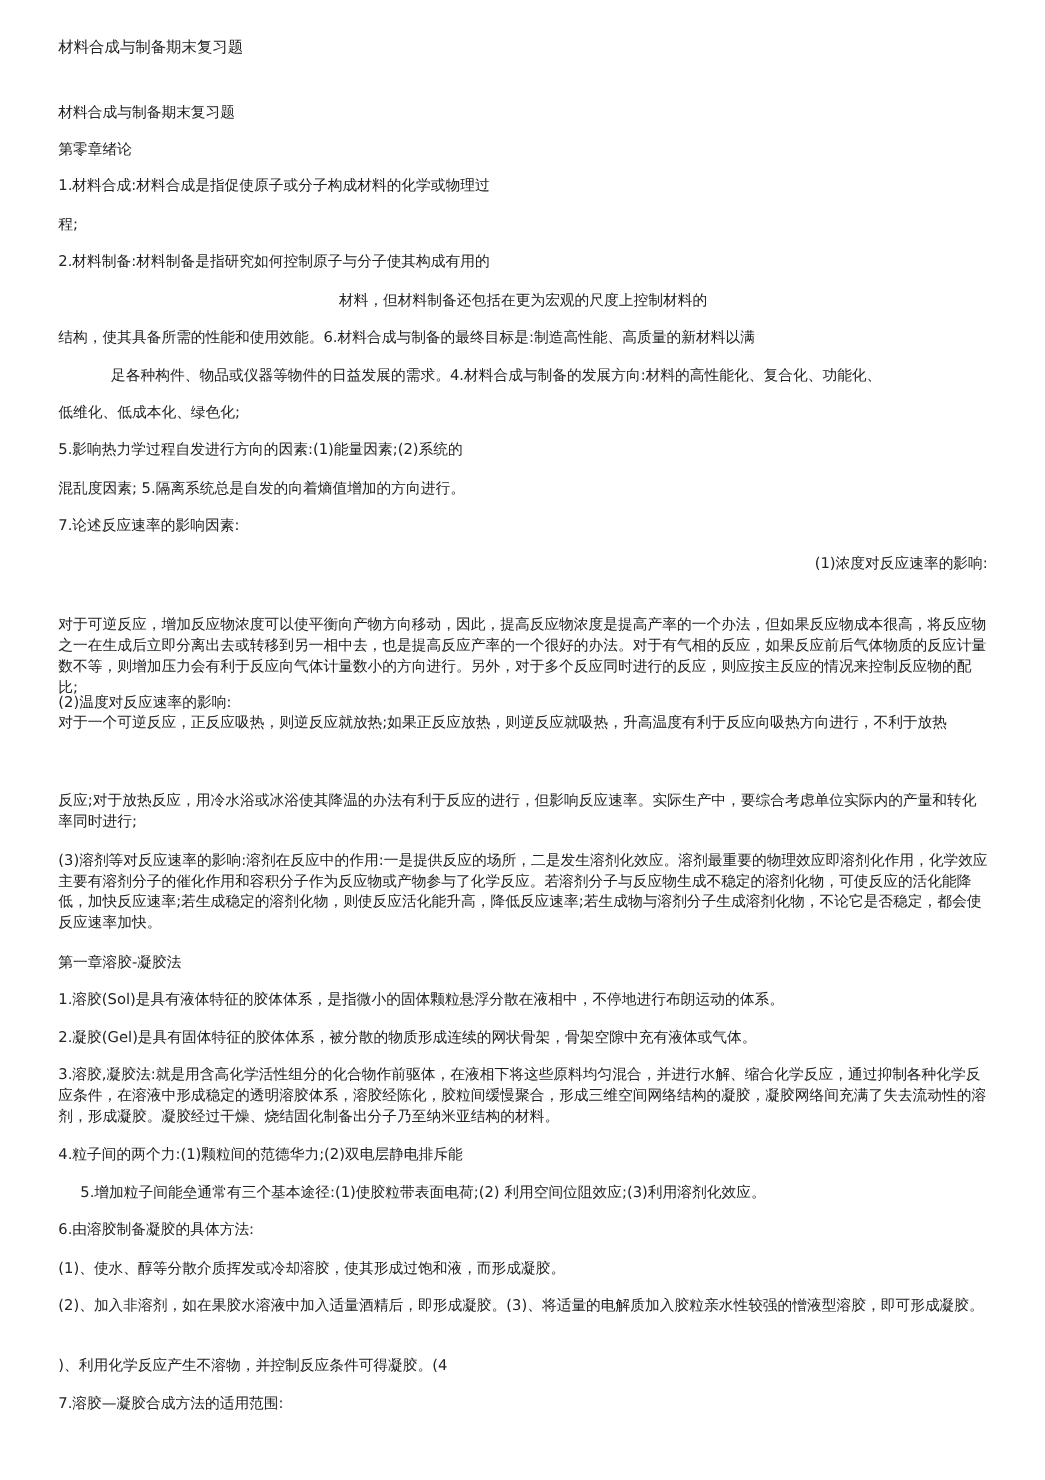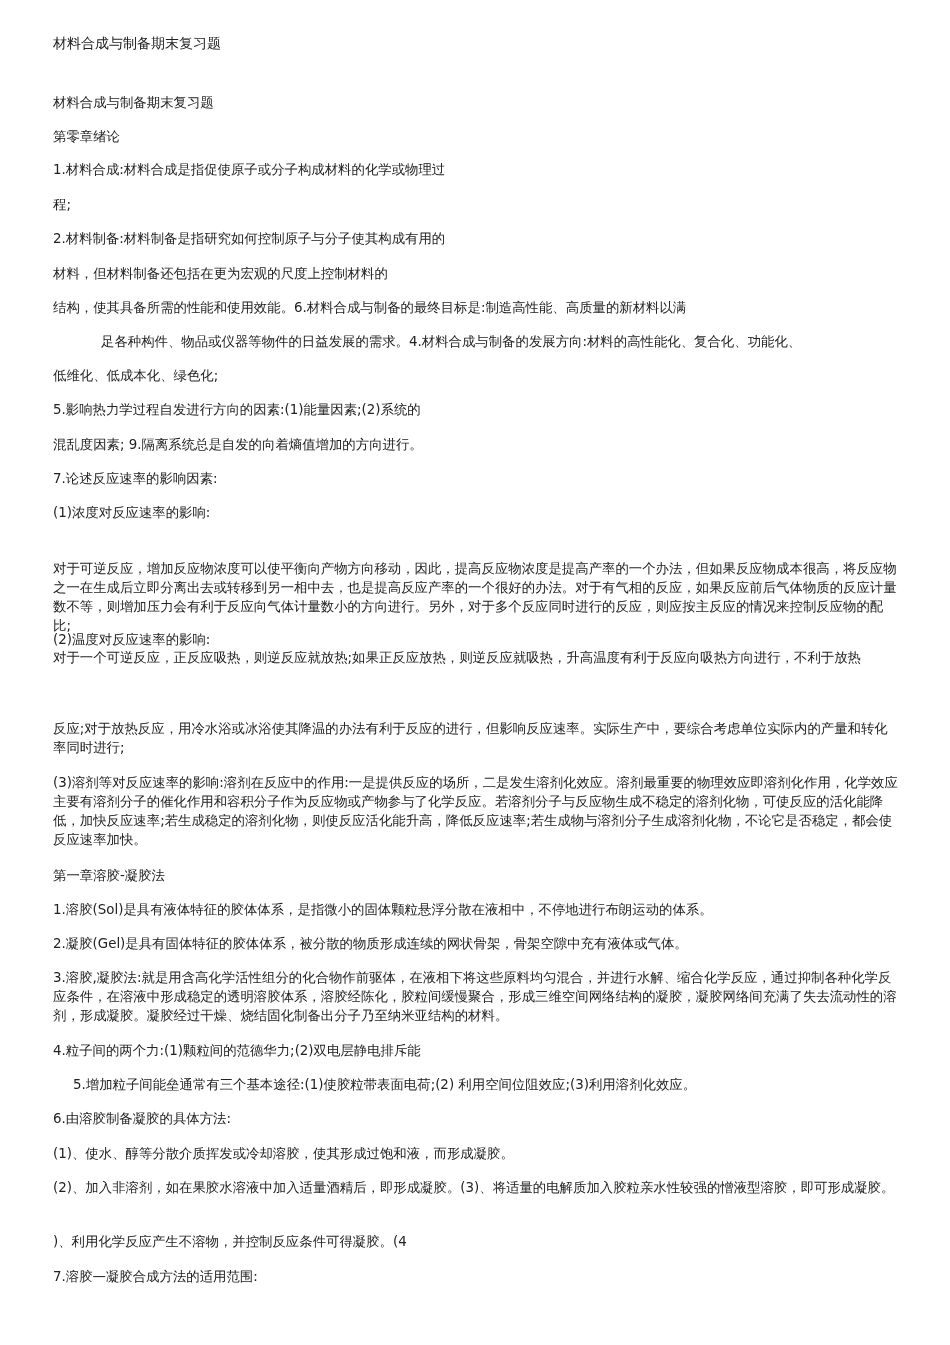--- a/index.html
+++ b/index.html
@@ -37,28 +37,28 @@
 <body>
 
 <div>
   <div class="doc-title">材料合成与制备期末复习题</div>
   <div id="para-container">
       <p class="p nowrap" style="top: 93px;">材料合成与制备期末复习题</p>
       <p class="p nowrap" style="top: 127px;">第零章绪论</p>
       <p class="p nowrap" style="top: 160px;">1.材料合成:材料合成是指促使原子或分子构成材料的化学或物理过</p>
       <p class="p nowrap" style="top: 195px;">程;</p>
       <p class="p nowrap" style="top: 229px;">2.材料制备:材料制备是指研究如何控制原子与分子使其构成有用的</p>
-      <p class="p nowrap" style="top: 264px;">材料，但材料制备还包括在更为宏观的尺度上控制材料的</p>
+      <p class="p nowrap" style="top: 264px; text-align: center;">材料，但材料制备还包括在更为宏观的尺度上控制材料的</p>
       <p class="p nowrap" style="top: 298px;">结构，使其具备所需的性能和使用效能。6.材料合成与制备的最终目标是:制造高性能、高质量的新材料以满</p>
       <p class="p nowrap" style="top: 332px; margin-left: 48px;">足各种构件、物品或仪器等物件的日益发展的需求。4.材料合成与制备的发展方向:材料的高性能化、复合化、功能化、</p>
       <p class="p nowrap" style="top: 366px;">低维化、低成本化、绿色化;</p>
       <p class="p nowrap" style="top: 400px;">5.影响热力学过程自发进行方向的因素:(1)能量因素;(2)系统的</p>
-      <p class="p nowrap" style="top: 435px;">混乱度因素; 9.隔离系统总是自发的向着熵值增加的方向进行。</p>
+      <p class="p nowrap" style="top: 435px;">混乱度因素; 5.隔离系统总是自发的向着熵值增加的方向进行。</p>
       <p class="p nowrap" style="top: 469px;">7.论述反应速率的影响因素:</p>
-      <p class="p nowrap" style="top: 503px;">(1)浓度对反应速率的影响:</p>
+      <p class="p nowrap" style="top: 503px; text-align: right;">(1)浓度对反应速率的影响:</p>
       <p class="p" style="top: 559px;">对于可逆反应，增加反应物浓度可以使平衡向产物方向移动，因此，提高反应物浓度是提高产率的一个办法，但如果反应物成本很高，将反应物之一在生成后立即分离出去或转移到另一相中去，也是提高反应产率的一个很好的办法。对于有气相的反应，如果反应前后气体物质的反应计量数不等，则增加压力会有利于反应向气体计量数小的方向进行。另外，对于多个反应同时进行的反应，则应按主反应的情况来控制反应物的配比;</p>
       <p class="p nowrap" style="top: 630px;">(2)温度对反应速率的影响:</p>
       <p class="p" style="top: 648px;">对于一个可逆反应，正反应吸热，则逆反应就放热;如果正反应放热，则逆反应就吸热，升高温度有利于反应向吸热方向进行，不利于放热</p>
       <p class="p" style="top: 719px;">反应;对于放热反应，用冷水浴或冰浴使其降温的办法有利于反应的进行，但影响反应速率。实际生产中，要综合考虑单位实际内的产量和转化率同时进行;</p>
       <p class="p" style="top: 773px;">(3)溶剂等对反应速率的影响:溶剂在反应中的作用:一是提供反应的场所，二是发生溶剂化效应。溶剂最重要的物理效应即溶剂化作用，化学效应主要有溶剂分子的催化作用和容积分子作为反应物或产物参与了化学反应。若溶剂分子与反应物生成不稳定的溶剂化物，可使反应的活化能降低，加快反应速率;若生成稳定的溶剂化物，则使反应活化能升高，降低反应速率;若生成物与溶剂分子生成溶剂化物，不论它是否稳定，都会使反应速率加快。</p>
       <p class="p nowrap" style="top: 866px;">第一章溶胶-凝胶法</p>
       <p class="p nowrap" style="top: 900px;">1.溶胶(Sol)是具有液体特征的胶体体系，是指微小的固体颗粒悬浮分散在液相中，不停地进行布朗运动的体系。</p>
       <p class="p nowrap" style="top: 934px;">2.凝胶(Gel)是具有固体特征的胶体体系，被分散的物质形成连续的网状骨架，骨架空隙中充有液体或气体。</p>
       <p class="p" style="top: 968px;">3.溶胶,凝胶法:就是用含高化学活性组分的化合物作前驱体，在液相下将这些原料均匀混合，并进行水解、缩合化学反应，通过抑制各种化学反应条件，在溶液中形成稳定的透明溶胶体系，溶胶经陈化，胶粒间缓慢聚合，形成三维空间网络结构的凝胶，凝胶网络间充满了失去流动性的溶剂，形成凝胶。凝胶经过干燥、烧结固化制备出分子乃至纳米亚结构的材料。</p>
       <p class="p nowrap" style="top: 1041px;">4.粒子间的两个力:(1)颗粒间的范德华力;(2)双电层静电排斥能</p>

